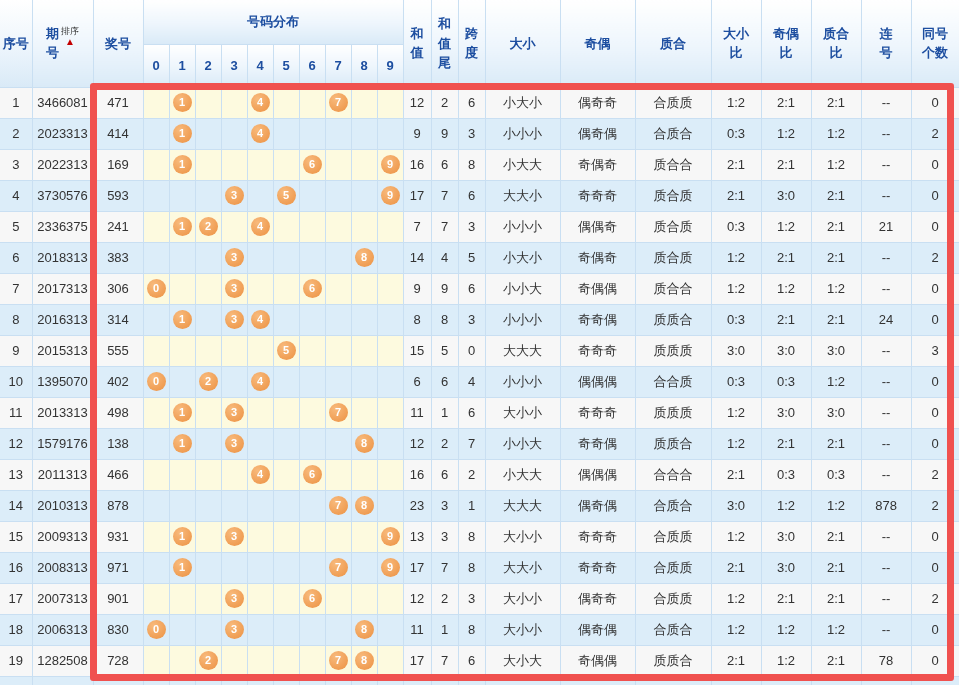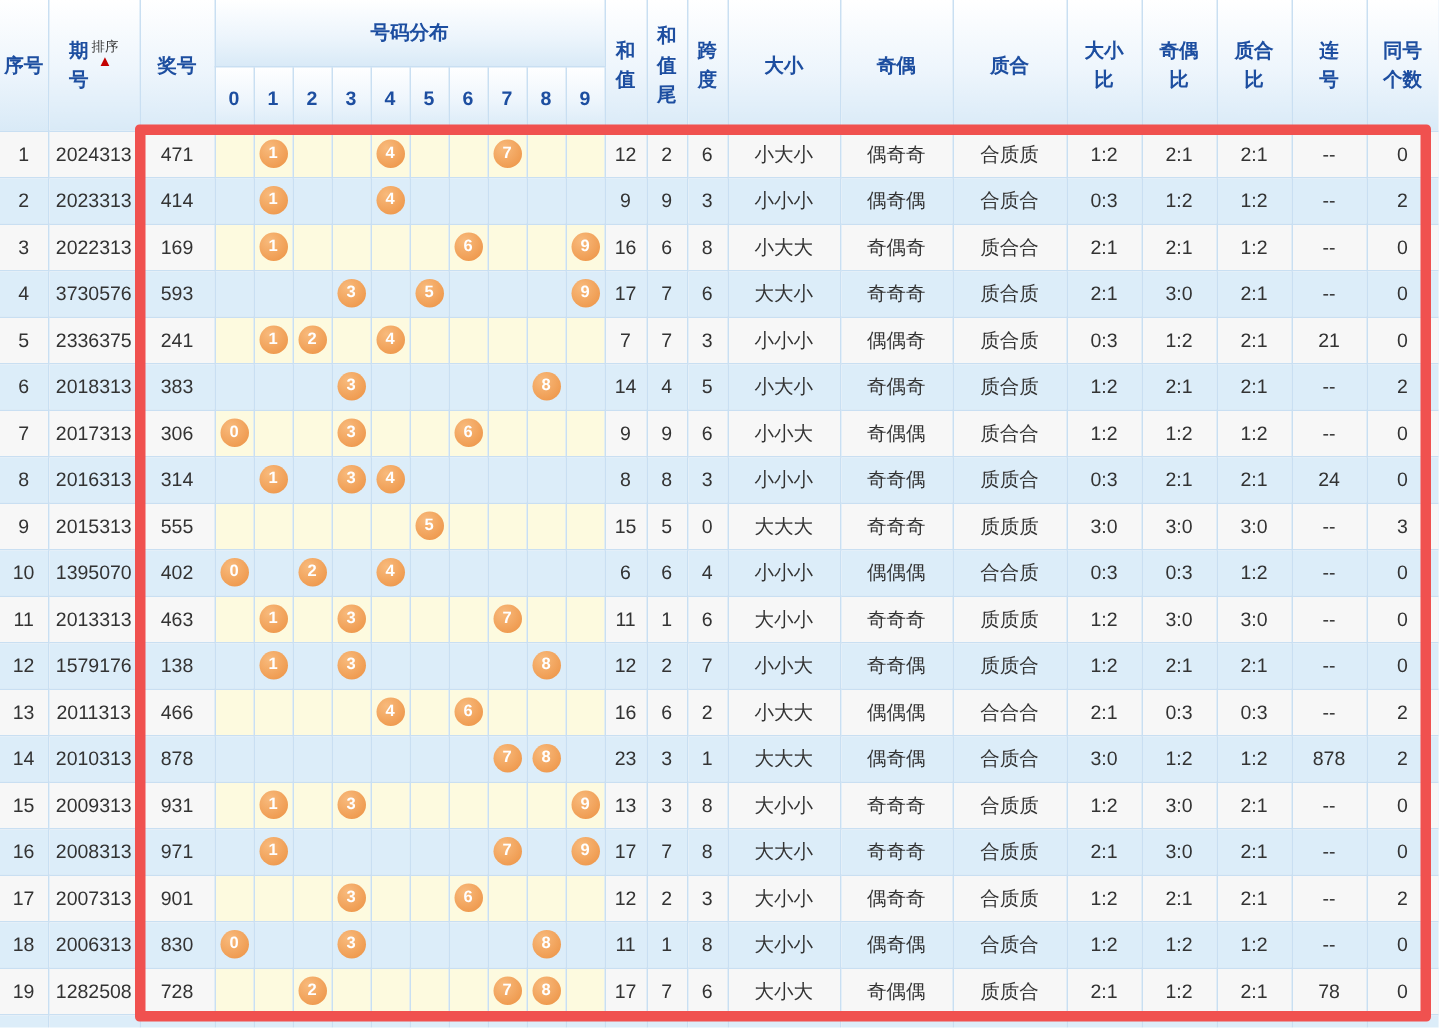--- a/index.html
+++ b/index.html
@@ -116,21 +116,21 @@
           <th>5</th>
           <th>6</th>
           <th>7</th>
           <th>8</th>
           <th>9</th>
         </tr>
     </thead>
     <tbody>
         <tr>
           <td>1</td>
-          <td>2024313</td>
+          <td>3466081</td>
           <td>471</td>
           <td class="ball-cell"></td>
           <td class="ball-cell"><span class="ball">1</span></td>
           <td class="ball-cell"></td>
           <td class="ball-cell"></td>
           <td class="ball-cell"><span class="ball">4</span></td>
           <td class="ball-cell"></td>
           <td class="ball-cell"></td>
           <td class="ball-cell"><span class="ball">7</span></td>
           <td class="ball-cell"></td>
@@ -377,21 +377,21 @@
           <td>合合质</td>
           <td>0:3</td>
           <td>0:3</td>
           <td>1:2</td>
           <td>--</td>
           <td>0</td>
         </tr>
         <tr>
           <td>11</td>
           <td>2013313</td>
-          <td>463</td>
+          <td>498</td>
           <td class="ball-cell"></td>
           <td class="ball-cell"><span class="ball">1</span></td>
           <td class="ball-cell"></td>
           <td class="ball-cell"><span class="ball">3</span></td>
           <td class="ball-cell"></td>
           <td class="ball-cell"></td>
           <td class="ball-cell"></td>
           <td class="ball-cell"><span class="ball">7</span></td>
           <td class="ball-cell"></td>
           <td class="ball-cell"></td>

